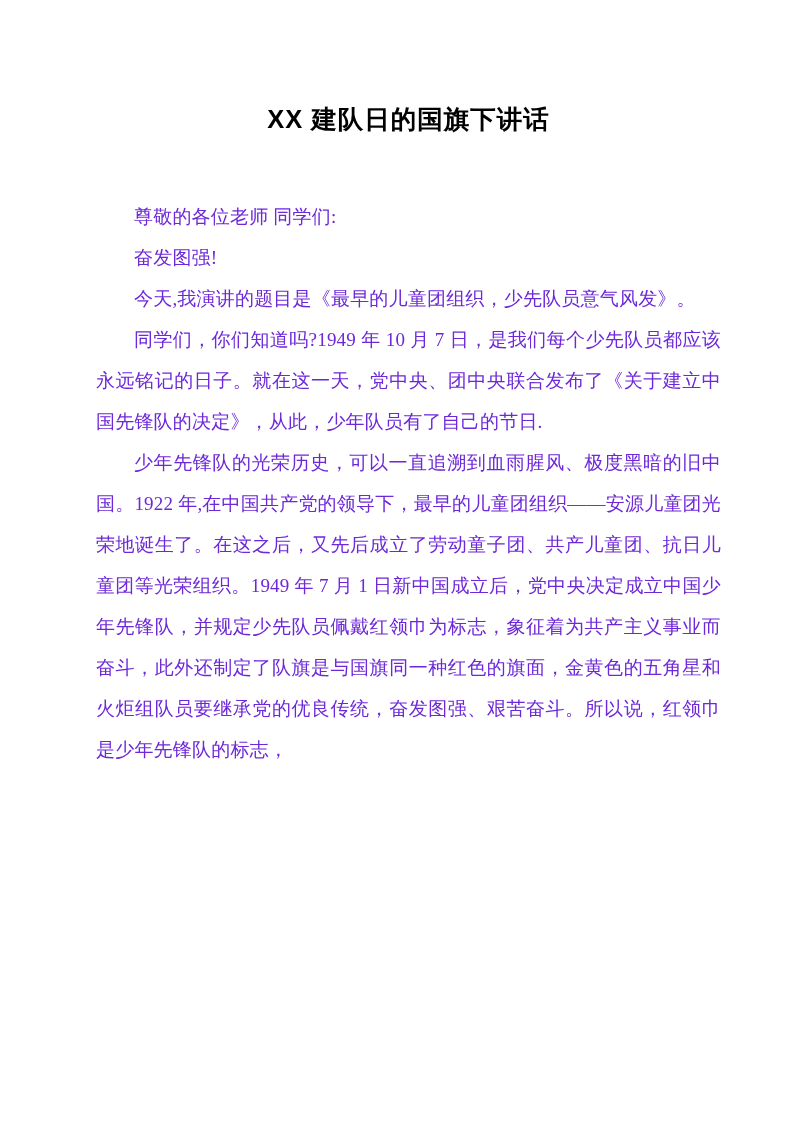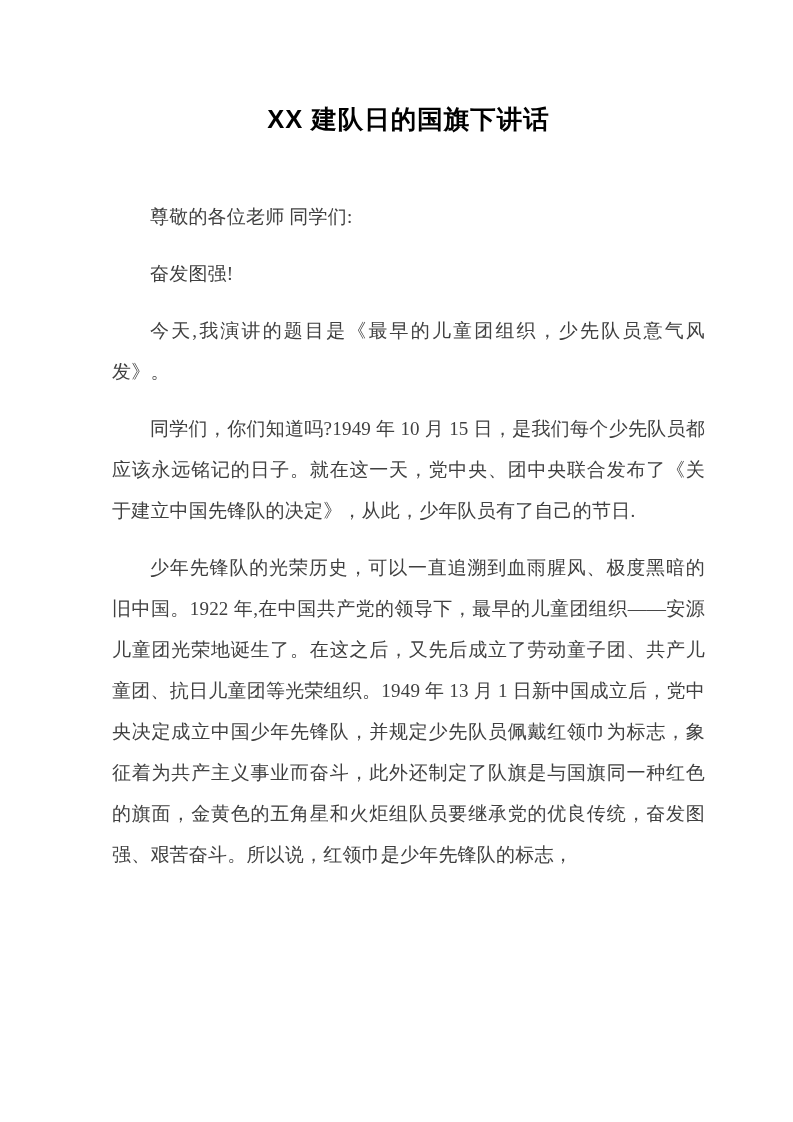--- a/index.html
+++ b/index.html
@@ -35,36 +35,36 @@
   }
   .body-copy {
     margin-top: 58px;
   }
   .para {
     font-family: "Liberation Serif", "DejaVu Serif", serif;
     font-size: 19px;
     line-height: 41px;
     text-align: justify;
     text-justify: inter-ideograph;
-    margin: 16px;
-    color: #404040;
+    margin: 0;
+    color: #6d28d9;
     letter-spacing: 0.2px;
   }
   .para.indent {
     text-indent: 38px;
   }
 </style>
 </head>
 <body>
 
 <div class="page">
 
   <h1 class="doc-title">XX 建队日的国旗下讲话</h1>
 
   <div class="body-copy">
     <p class="para indent">尊敬的各位老师 同学们:</p>
     <p class="para indent">奋发图强!</p>
     <p class="para indent">今天,我演讲的题目是《最早的儿童团组织，少先队员意气风发》。</p>
-    <p class="para indent">同学们，你们知道吗?1949 年 10 月 15 日，是我们每个少先队员都应该永远铭记的日子。就在这一天，党中央、团中央联合发布了《关于建立中国先锋队的决定》，从此，少年队员有了自己的节日.</p>
-    <p class="para indent">少年先锋队的光荣历史，可以一直追溯到血雨腥风、极度黑暗的旧中国。1922 年,在中国共产党的领导下，最早的儿童团组织——安源儿童团光荣地诞生了。在这之后，又先后成立了劳动童子团、共产儿童团、抗日儿童团等光荣组织。1949 年 13 月 1 日新中国成立后，党中央决定成立中国少年先锋队，并规定少先队员佩戴红领巾为标志，象征着为共产主义事业而奋斗，此外还制定了队旗是与国旗同一种红色的旗面，金黄色的五角星和火炬组队员要继承党的优良传统，奋发图强、艰苦奋斗。所以说，红领巾是少年先锋队的标志，</p>
+    <p class="para indent">同学们，你们知道吗?1949 年 10 月 7 日，是我们每个少先队员都应该永远铭记的日子。就在这一天，党中央、团中央联合发布了《关于建立中国先锋队的决定》，从此，少年队员有了自己的节日.</p>
+    <p class="para indent">少年先锋队的光荣历史，可以一直追溯到血雨腥风、极度黑暗的旧中国。1922 年,在中国共产党的领导下，最早的儿童团组织——安源儿童团光荣地诞生了。在这之后，又先后成立了劳动童子团、共产儿童团、抗日儿童团等光荣组织。1949 年 7 月 1 日新中国成立后，党中央决定成立中国少年先锋队，并规定少先队员佩戴红领巾为标志，象征着为共产主义事业而奋斗，此外还制定了队旗是与国旗同一种红色的旗面，金黄色的五角星和火炬组队员要继承党的优良传统，奋发图强、艰苦奋斗。所以说，红领巾是少年先锋队的标志，</p>
   </div>
 
 </div>
 
 </body></html>

